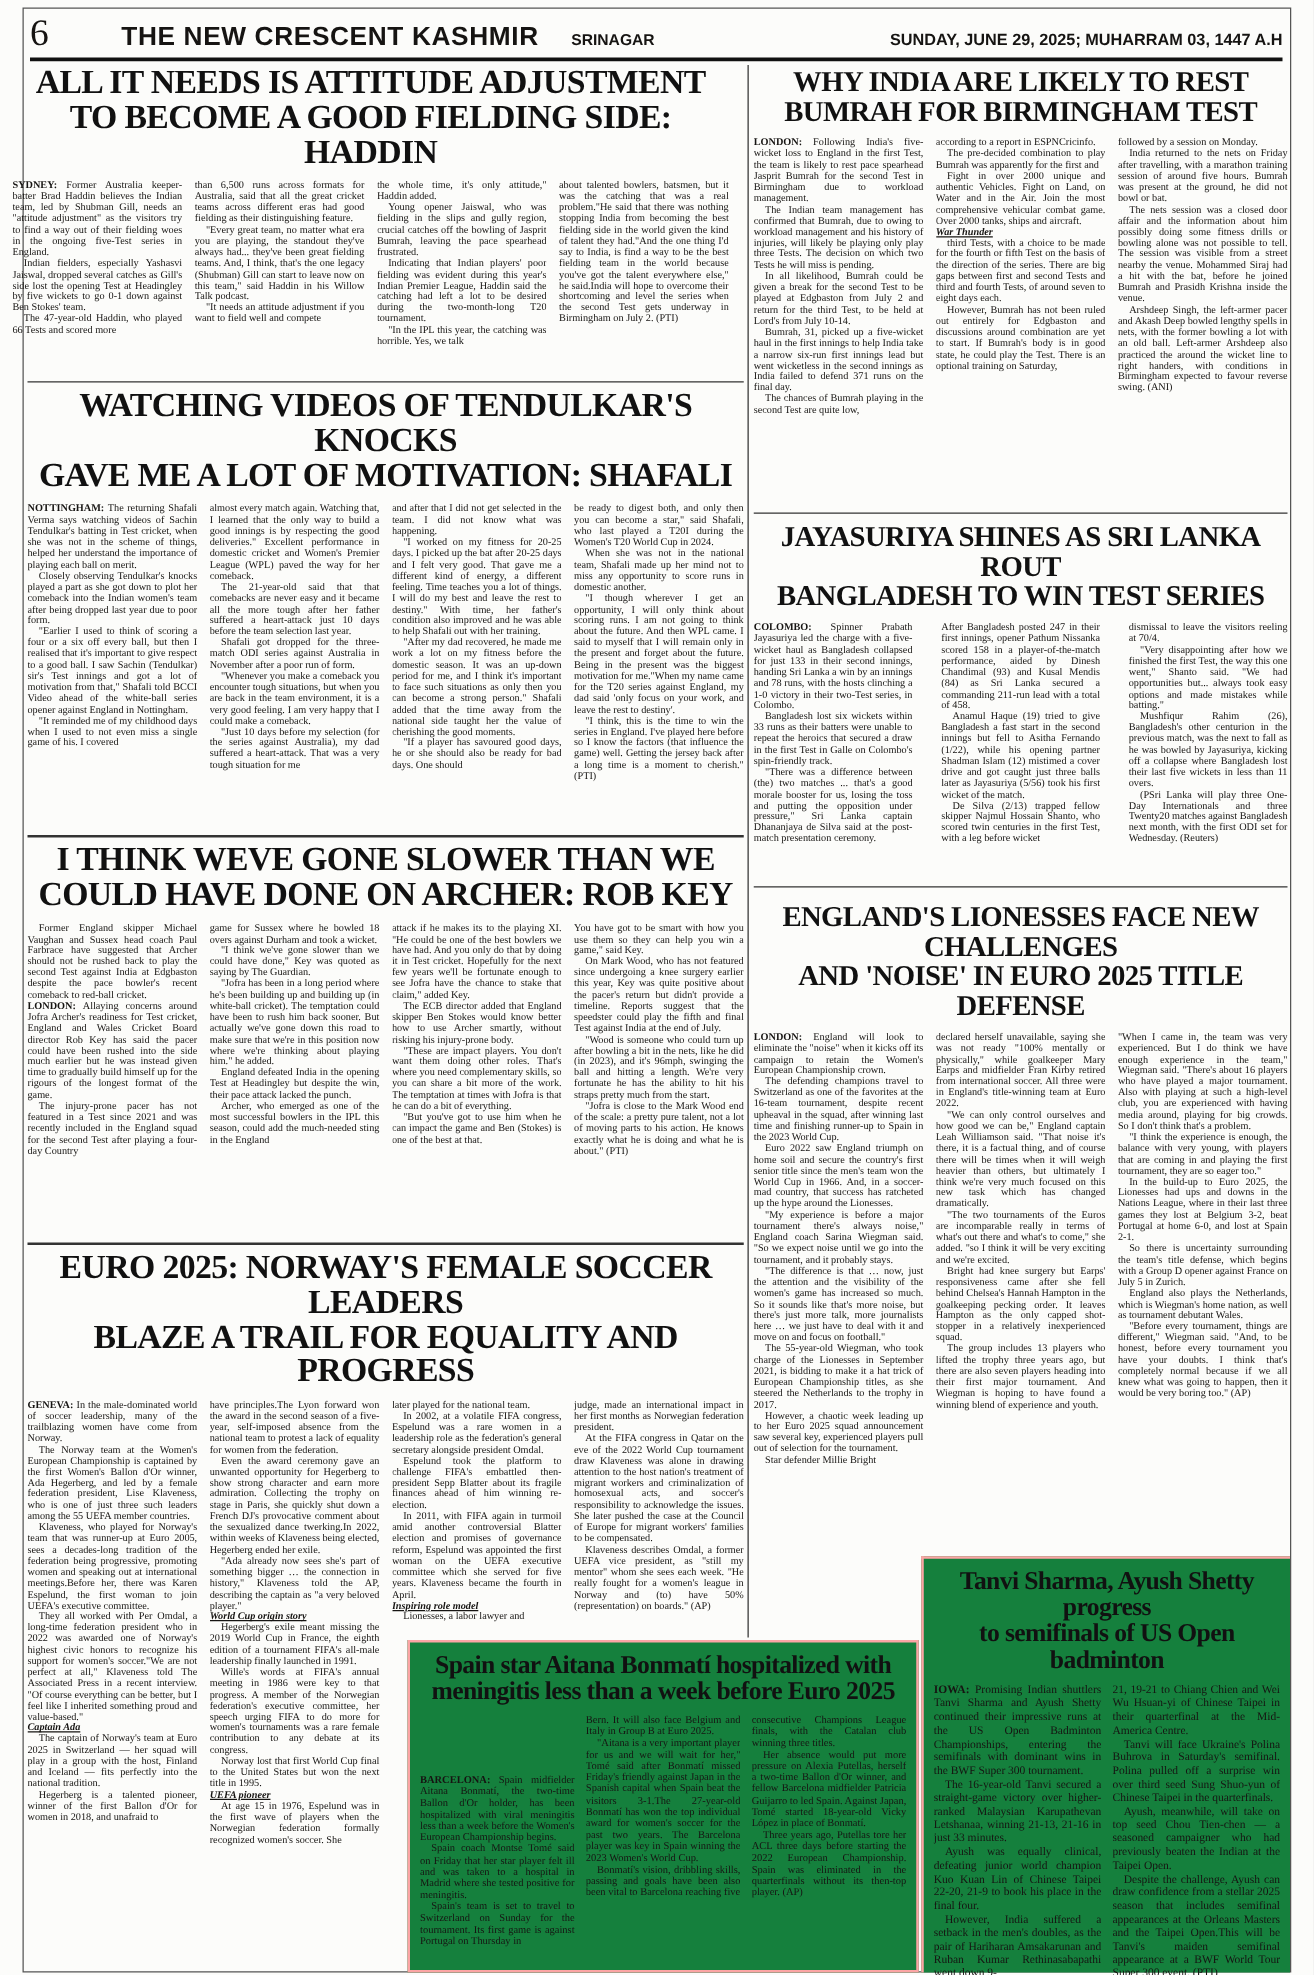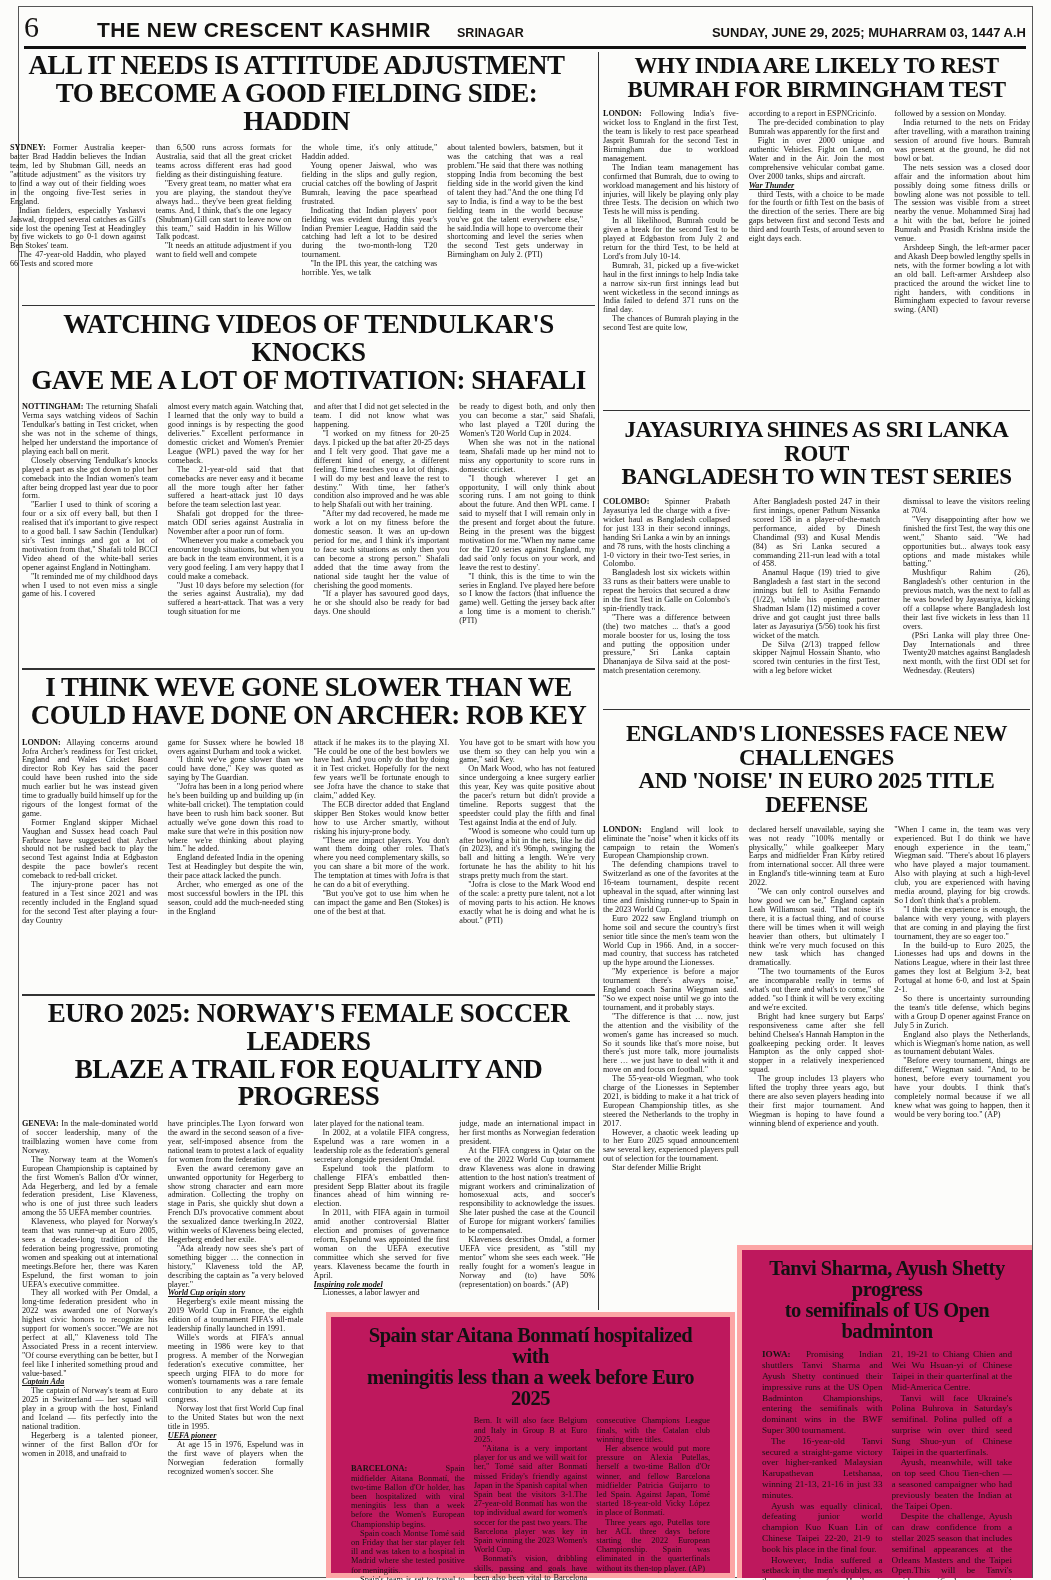--- a/index.html
+++ b/index.html
@@ -22,21 +22,21 @@
   .body{display:flex;gap:10px;margin-top:9px;align-items:flex-start;}
   .col{flex:1 1 0;overflow:hidden;font-size:8.2px;line-height:8.9px;text-align:justify;
        -webkit-hyphens:auto;hyphens:auto;}
   .para{margin:0;text-indent:9px;}
   .para.first{text-indent:0;}
   .dateline{font-weight:700;}
   .subhead{font-style:italic;text-decoration:underline;text-indent:0;font-weight:600;}
   
   .hline,.vline{position:absolute;background:#333;}
   
-  .boxart{position:absolute;border:5px solid #fca5a5;background:#be185d;box-sizing:border-box;padding:8px 20px 4px;}
+  .boxart{position:absolute;border:2px solid #fca5a5;background:#15803d;box-sizing:border-box;padding:8px 8px 4px;}
   .boxart .body{gap:9px;margin-top:7px;}
   .boxart .col{font-size:8.4px;line-height:9.2px;}
   .tanvi .col{font-size:9.2px;line-height:10.8px;}
 </style>
 </head>
 <body>
 
 <div class="page">
   <div class="frame"></div>
 
@@ -94,20 +94,21 @@
           <p class="para">In all likelihood, Bumrah could be given a break for the second Test to be played at Edgbaston from July 2 and return for the third Test, to be held at Lord's from July 10-14.</p>
           <p class="para">Bumrah, 31, picked up a five-wicket haul in the first innings to help India take a narrow six-run first innings lead but went wicketless in the second innings as India failed to defend 371 runs on the final day.</p>
           <p class="para">The chances of Bumrah playing in the second Test are quite low,</p>
         </div>
       <div class="col">
           <p class="para first">according to a report in ESPNCricinfo.</p>
           <p class="para">The pre-decided combination to play Bumrah was apparently for the first and</p>
           <p class="para">Fight in over 2000 unique and authentic Vehicles. Fight on Land, on Water and in the Air. Join the most comprehensive vehicular combat game. Over 2000 tanks, ships and aircraft.</p>
           <p class="para subhead">War Thunder</p>
           <p class="para">third Tests, with a choice to be made for the fourth or fifth Test on the basis of the direction of the series. There are big gaps between first and second Tests and third and fourth Tests, of around seven to eight days each.</p>
+          <p class="para">However, Bumrah has not been ruled out entirely for Edgbaston and discussions around combination are yet to start. If Bumrah's body is in good state, he could play the Test. There is an optional training on Saturday,</p>
         </div>
       <div class="col">
           <p class="para first">followed by a session on Monday.</p>
           <p class="para">India returned to the nets on Friday after travelling, with a marathon training session of around five hours. Bumrah was present at the ground, he did not bowl or bat.</p>
           <p class="para">The nets session was a closed door affair and the information about him possibly doing some fitness drills or bowling alone was not possible to tell. The session was visible from a street nearby the venue. Mohammed Siraj had a hit with the bat, before he joined Bumrah and Prasidh Krishna inside the venue.</p>
           <p class="para">Arshdeep Singh, the left-armer pacer and Akash Deep bowled lengthy spells in nets, with the former bowling a lot with an old ball. Left-armer Arshdeep also practiced the around the wicket line to right handers, with conditions in Birmingham expected to favour reverse swing. (ANI)</p>
         </div>
     </div>
   </section>
 
@@ -131,21 +132,21 @@
           <p class="para">"Just 10 days before my selection (for the series against Australia), my dad suffered a heart-attack. That was a very tough situation for me</p>
         </div>
       <div class="col">
           <p class="para first">and after that I did not get selected in the team. I did not know what was happening.</p>
           <p class="para">"I worked on my fitness for 20-25 days. I picked up the bat after 20-25 days and I felt very good. That gave me a different kind of energy, a different feeling. Time teaches you a lot of things. I will do my best and leave the rest to destiny." With time, her father's condition also improved and he was able to help Shafali out with her training.</p>
           <p class="para">"After my dad recovered, he made me work a lot on my fitness before the domestic season. It was an up-down period for me, and I think it's important to face such situations as only then you can become a strong person." Shafali added that the time away from the national side taught her the value of cherishing the good moments.</p>
           <p class="para">"If a player has savoured good days, he or she should also be ready for bad days. One should</p>
         </div>
       <div class="col">
           <p class="para first">be ready to digest both, and only then you can become a star," said Shafali, who last played a T20I during the Women's T20 World Cup in 2024.</p>
-          <p class="para">When she was not in the national team, Shafali made up her mind not to miss any opportunity to score runs in domestic cricket.</p>
+          <p class="para">When she was not in the national team, Shafali made up her mind not to miss any opportunity to score runs in domestic another.</p>
           <p class="para">"I though wherever I get an opportunity, I will only think about scoring runs. I am not going to think about the future. And then WPL came. I said to myself that I will remain only in the present and forget about the future. Being in the present was the biggest motivation for me."When my name came for the T20 series against England, my dad said 'only focus on your work, and leave the rest to destiny'.</p>
           <p class="para">"I think, this is the time to win the series in England. I've played here before so I know the factors (that influence the game) well. Getting the jersey back after a long time is a moment to cherish." (PTI)</p>
         </div>
     </div>
   </section>
 
   <section class="art" style="left:603px;top:418px;width:427px;">
     <h1 class="hl hl-lg">
       <span>JAYASURIYA SHINES AS SRI LANKA ROUT</span><br>
       <span>BANGLADESH TO WIN TEST SERIES</span>
@@ -170,22 +171,22 @@
     </div>
   </section>
 
   <section class="art" style="left:22px;top:674px;width:573px;">
     <h1 class="hl hl-xl">
       <span>I THINK WEVE GONE SLOWER THAN WE</span><br>
       <span>COULD HAVE DONE ON ARCHER: ROB KEY</span>
     </h1>
     <div class="body" style="height:256px;">
       <div class="col">
+          <p class="para">Former England skipper Michael Vaughan and Sussex head coach Paul Farbrace have suggested that Archer should not be rushed back to play the second Test against India at Edgbaston despite the pace bowler's recent comeback to red-ball cricket.</p>
           <p class="para first"><b class="dateline">LONDON: </b>Allaying concerns around Jofra Archer's readiness for Test cricket, England and Wales Cricket Board director Rob Key has said the pacer could have been rushed into the side much earlier but he was instead given time to gradually build himself up for the rigours of the longest format of the game.</p>
-          <p class="para">Former England skipper Michael Vaughan and Sussex head coach Paul Farbrace have suggested that Archer should not be rushed back to play the second Test against India at Edgbaston despite the pace bowler's recent comeback to red-ball cricket.</p>
           <p class="para">The injury-prone pacer has not featured in a Test since 2021 and was recently included in the England squad for the second Test after playing a four-day Country</p>
         </div>
       <div class="col">
           <p class="para first">game for Sussex where he bowled 18 overs against Durham and took a wicket.</p>
           <p class="para">"I think we've gone slower than we could have done," Key was quoted as saying by The Guardian.</p>
           <p class="para">"Jofra has been in a long period where he's been building up and building up (in white-ball cricket). The temptation could have been to rush him back sooner. But actually we've gone down this road to make sure that we're in this position now where we're thinking about playing him." he added.</p>
           <p class="para">England defeated India in the opening Test at Headingley but despite the win, their pace attack lacked the punch.</p>
           <p class="para">Archer, who emerged as one of the most successful bowlers in the IPL this season, could add the much-needed sting in the England</p>
         </div>
       <div class="col">

